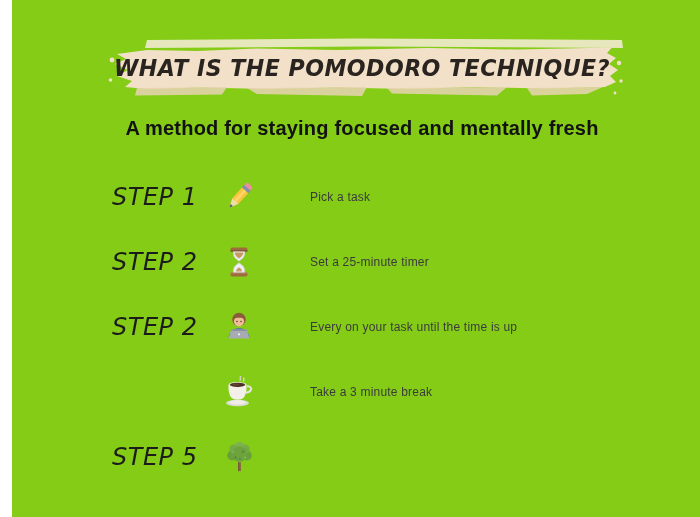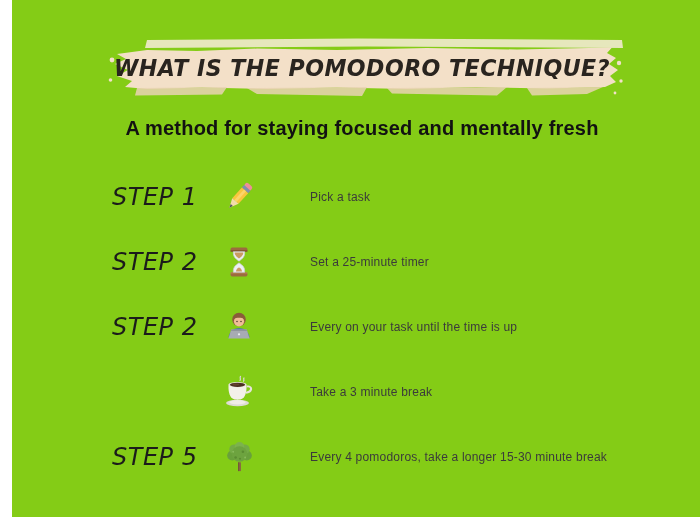--- a/index.html
+++ b/index.html
@@ -173,17 +173,16 @@
           <circle cx="22.5" cy="9" r="5" fill="#74ab46"></circle>
           <circle cx="17" cy="6.5" r="5" fill="#7cb24e"></circle>
           <circle cx="17" cy="14" r="8" fill="#6da33f"></circle>
           <circle cx="13" cy="17.5" r="1.3" fill="#55842e" opacity="0.8"></circle>
           <circle cx="20.5" cy="11.5" r="1.3" fill="#55842e" opacity="0.8"></circle>
           <circle cx="17.5" cy="18.8" r="1.1" fill="#55842e" opacity="0.8"></circle>
           <circle cx="10.5" cy="11.5" r="1" fill="#8dbd60" opacity="0.9"></circle>
           <circle cx="22.8" cy="17.5" r="1" fill="#8dbd60" opacity="0.9"></circle>
         </svg>
       </div>
-      <div class="step-desc">Every 4 pomodoros, take a longer 15-30 minute break</div>
     </div>
 
   </div>
 </div>
 
 </body></html>

